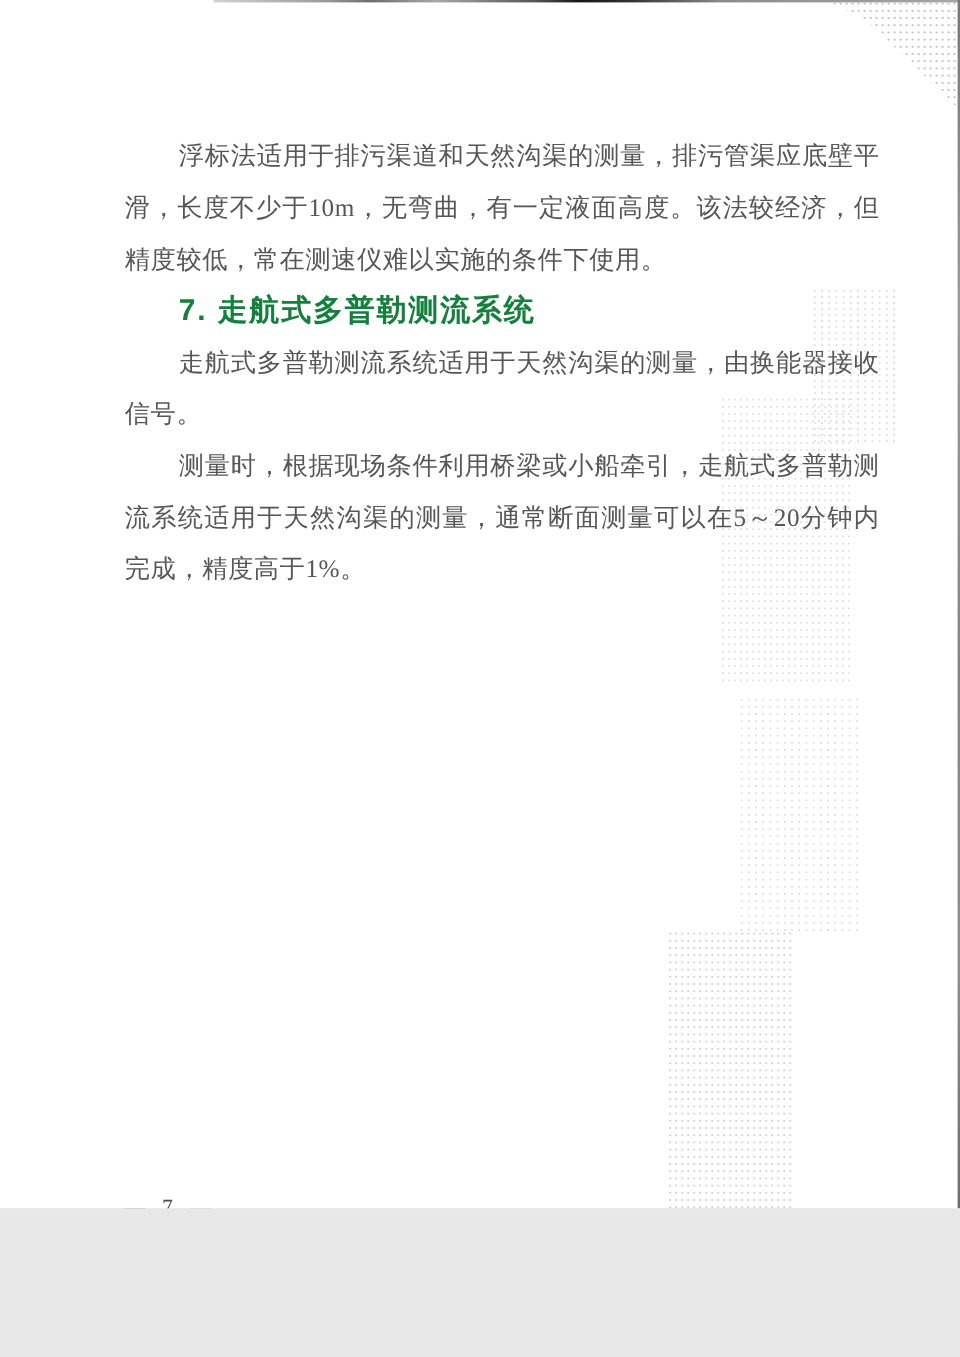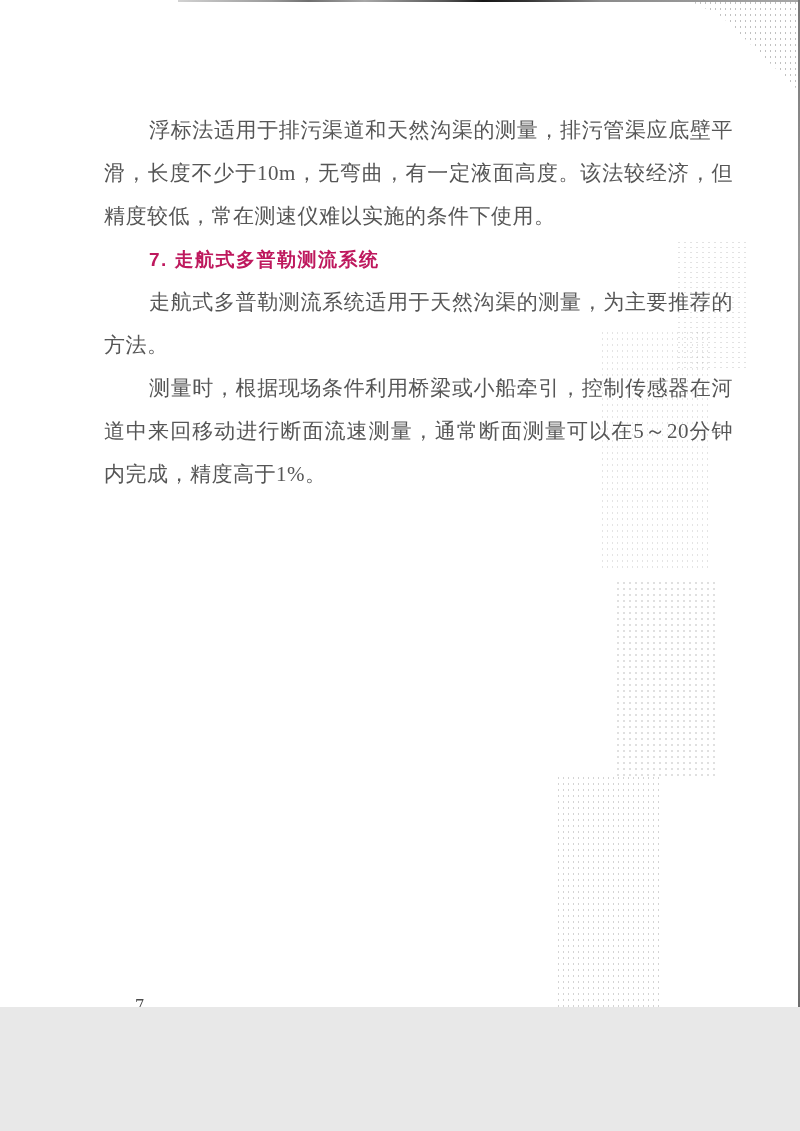--- a/index.html
+++ b/index.html
@@ -28,24 +28,24 @@
     color: #565656;
     text-align: justify;
   }
   .text-block p {
     margin: 0;
     text-indent: 45px;
   }
   .text-block h2 {
     margin: 0;
     font-family: "Liberation Sans", "DejaVu Sans", sans-serif;
-    font-size: 19px;
+    font-size: 25px;
     line-height: 43px;
     font-weight: bold;
-    color: #be185d;
+    color: #15803d;
     text-indent: 45px;
     letter-spacing: 1.5px;
     text-align: left;
   }
 
   
   .page-footer {
     position: absolute;
     left: 103px;
     top: 996px;
@@ -99,22 +99,22 @@
   <div class="noise noise-corner"></div>
   <div class="noise noise-band-1"></div>
   <div class="noise noise-band-2"></div>
   <div class="noise noise-band-3"></div>
   <div class="noise noise-band-4"></div>
   <div class="noise noise-bottom"></div>
 
   <main class="text-block">
     <p>浮标法适用于排污渠道和天然沟渠的测量，排污管渠应底壁平滑，长度不少于10m，无弯曲，有一定液面高度。该法较经济，但精度较低，常在测速仪难以实施的条件下使用。</p>
     <h2>7. 走航式多普勒测流系统</h2>
-    <p>走航式多普勒测流系统适用于天然沟渠的测量，为主要推荐的方法。</p>
-    <p>测量时，根据现场条件利用桥梁或小船牵引，控制传感器在河道中来回移动进行断面流速测量，通常断面测量可以在5～20分钟内完成，精度高于1%。</p>
+    <p>走航式多普勒测流系统适用于天然沟渠的测量，由换能器接收信号。</p>
+    <p>测量时，根据现场条件利用桥梁或小船牵引，走航式多普勒测流系统适用于天然沟渠的测量，通常断面测量可以在5～20分钟内完成，精度高于1%。</p>
   </main>
 
   <footer class="page-footer">
     <span class="dash-left">—</span>
     <span class="page-num">7</span>
     <span class="dash-right">—</span>
   </footer>
 
 </div>
 

